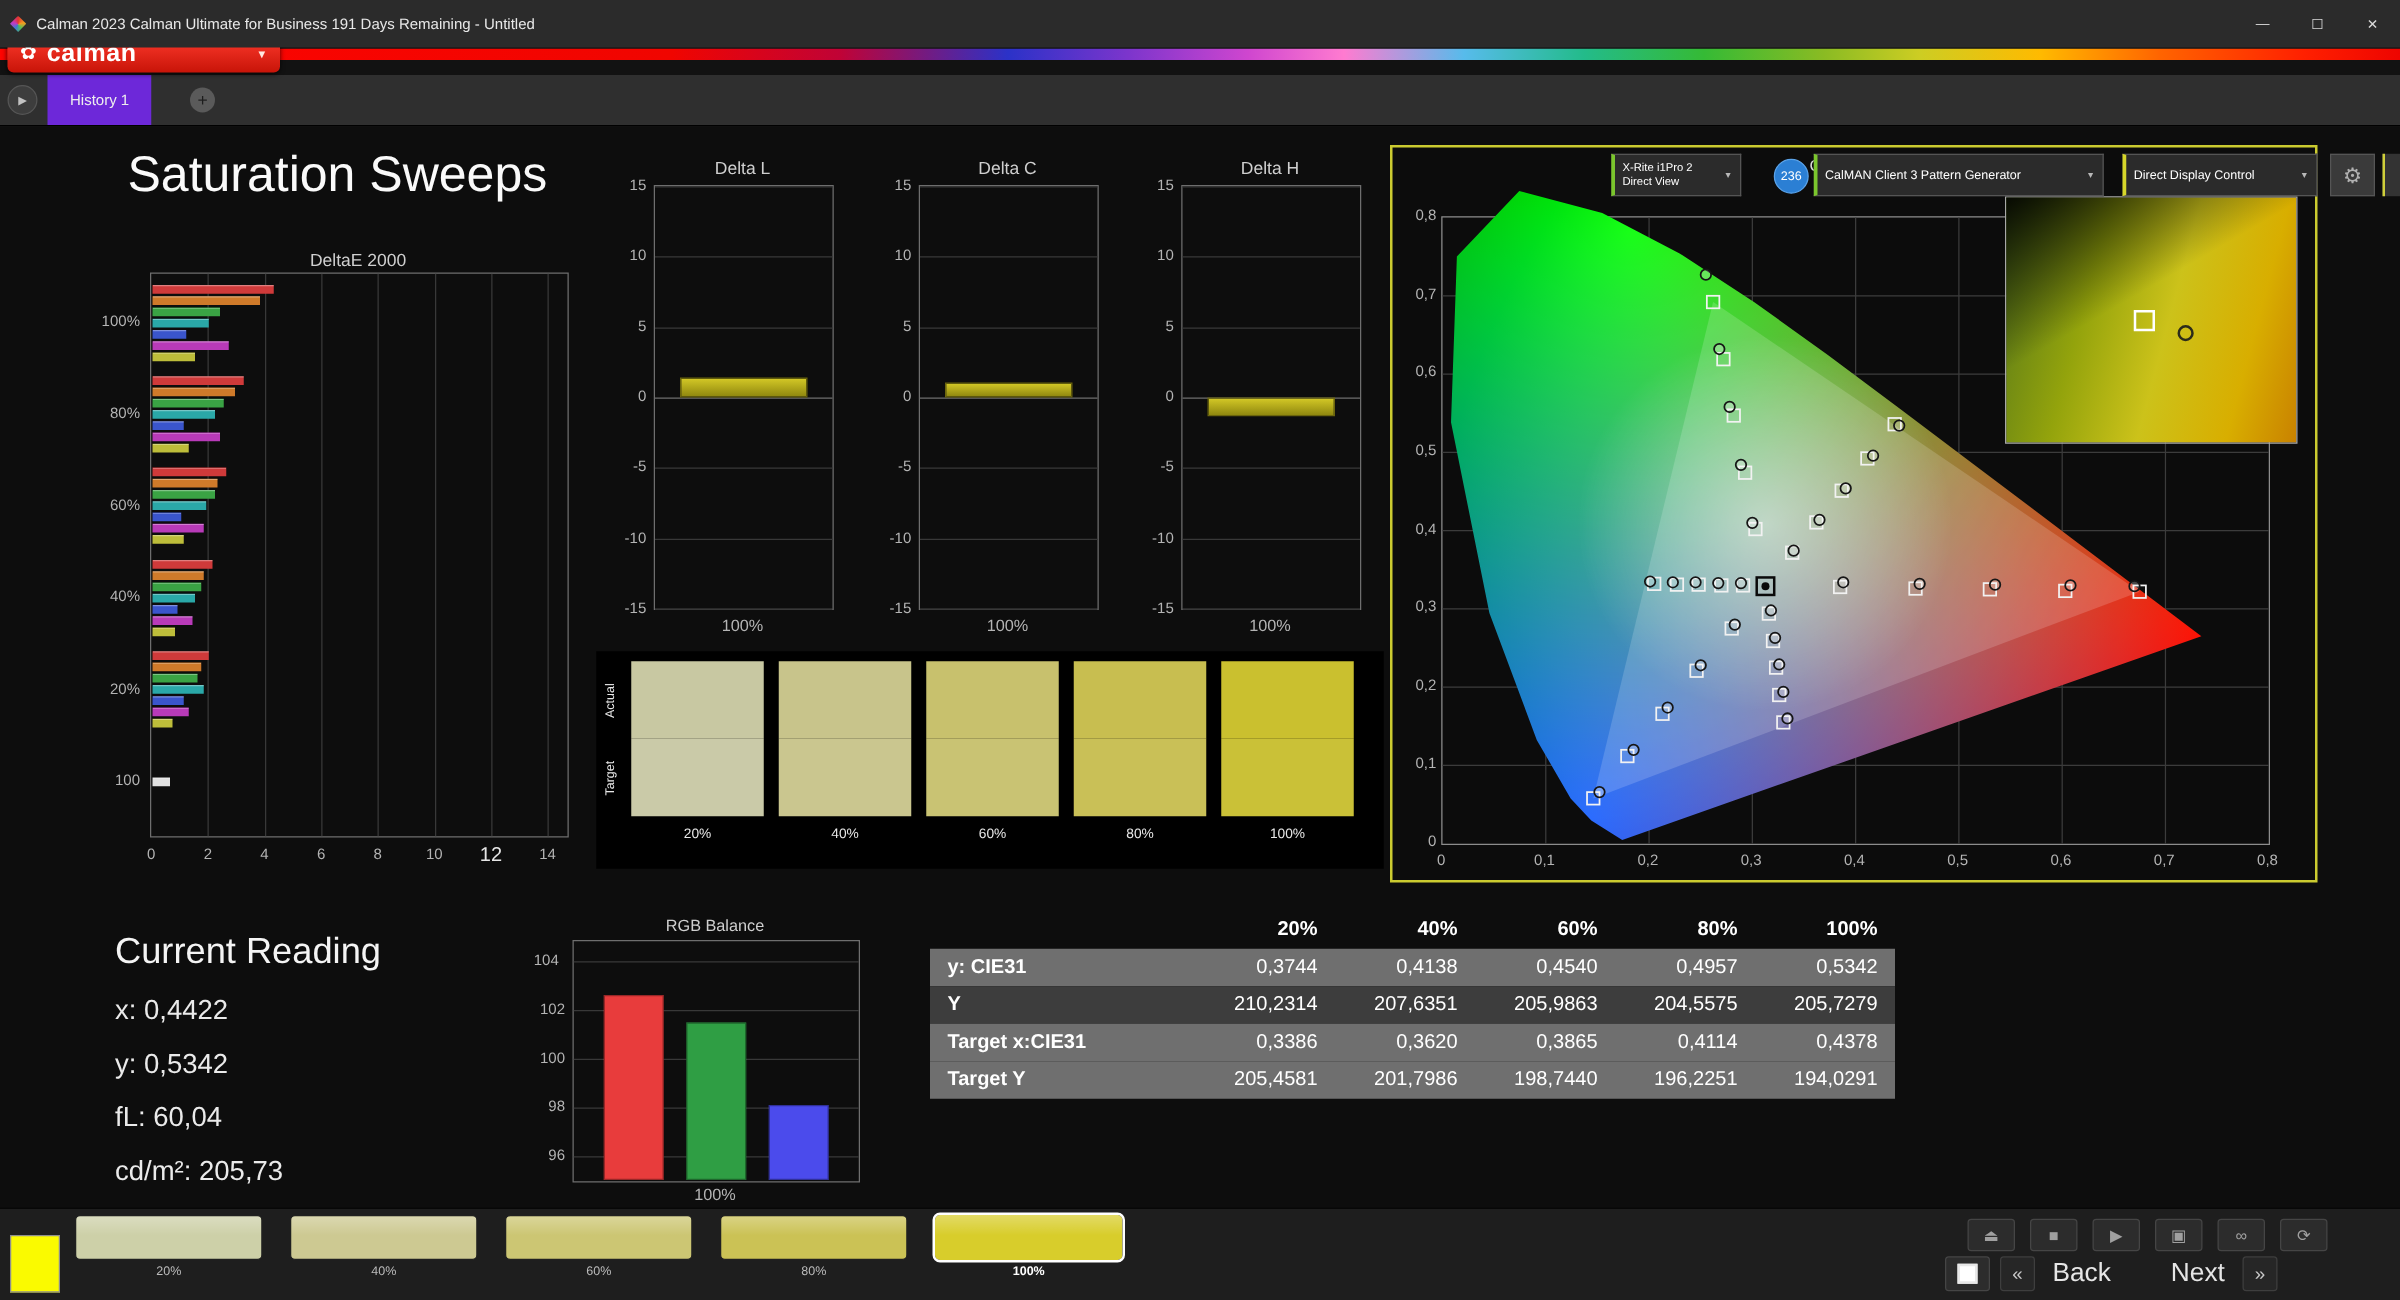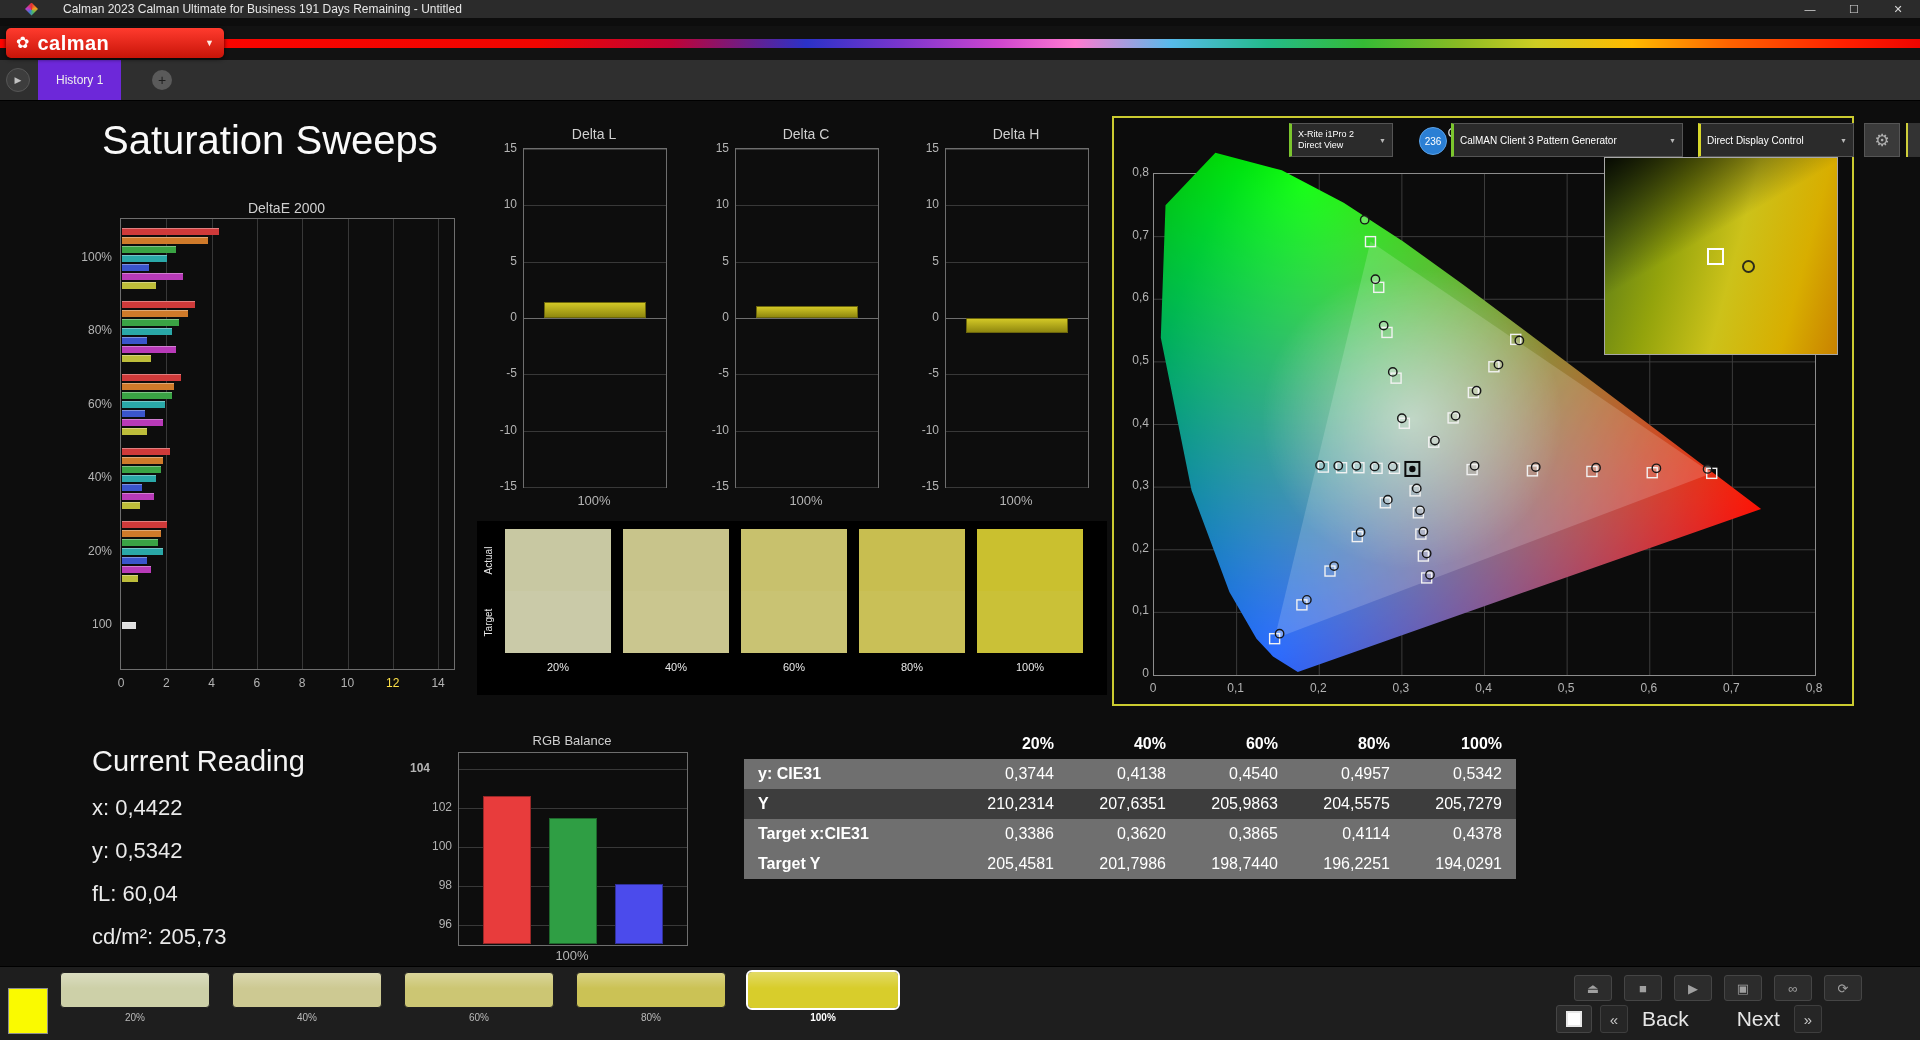--- a/index.html
+++ b/index.html
@@ -1,22 +1,22 @@
 <!DOCTYPE html>
 <html><head>
 <meta charset="utf-8">
 <style>
   html,body{margin:0;padding:0;}
   body{width:1920px;height:1040px;position:relative;overflow:hidden;background:#0d0d0d;
        font-family:"Liberation Sans",sans-serif;color:#ddd;}
   button{font-family:"Liberation Sans",sans-serif;}
 
   
-  .titlebar{position:absolute;left:0;top:0;right:0;height:18px;background:#2b2b2b;
-            display:flex;align-items:center;padding-left:25px;gap:25px;z-index:50;}
+  .titlebar{position:absolute;left:0;top:0;right:0;height:38px;background:#2b2b2b;
+            display:flex;align-items:center;padding-left:8px;gap:8px;z-index:50;}
   .app-icon{width:13px;height:13px;flex:0 0 13px;
             background:conic-gradient(#e23333,#f59b1e,#4fc05a,#3a7bd5,#c23ac2,#e23333);
             clip-path:polygon(50% 0,100% 50%,50% 100%,0 50%);}
   .win-title{font-size:12px;color:#e8e8e8;white-space:nowrap;}
   .wincontrols{margin-left:auto;display:flex;height:100%;}
   .wincontrols button{width:44px;height:100%;background:transparent;border:none;color:#d8d8d8;
                       font-size:11px;cursor:pointer;}
 
   
   .logorow{position:absolute;left:0;top:26px;right:0;height:34px;background:#121212;z-index:40;}
@@ -169,21 +169,21 @@
     <div style="position: absolute; left: 29.3px; top: 457px; width: 32px; text-align: center; font-size: 12px; color: rgb(180, 180, 180);">2</div>
     <div style="position: absolute; left: 90.6px; top: 0px; width: 1px; height: 450px; background: rgb(56, 56, 56);"></div>
     <div style="position: absolute; left: 74.6px; top: 457px; width: 32px; text-align: center; font-size: 12px; color: rgb(180, 180, 180);">4</div>
     <div style="position: absolute; left: 135.9px; top: 0px; width: 1px; height: 450px; background: rgb(56, 56, 56);"></div>
     <div style="position: absolute; left: 119.9px; top: 457px; width: 32px; text-align: center; font-size: 12px; color: rgb(180, 180, 180);">6</div>
     <div style="position: absolute; left: 181.2px; top: 0px; width: 1px; height: 450px; background: rgb(56, 56, 56);"></div>
     <div style="position: absolute; left: 165.2px; top: 457px; width: 32px; text-align: center; font-size: 12px; color: rgb(180, 180, 180);">8</div>
     <div style="position: absolute; left: 226.5px; top: 0px; width: 1px; height: 450px; background: rgb(56, 56, 56);"></div>
     <div style="position: absolute; left: 210.5px; top: 457px; width: 32px; text-align: center; font-size: 12px; color: rgb(180, 180, 180);">10</div>
     <div style="position: absolute; left: 271.8px; top: 0px; width: 1px; height: 450px; background: rgb(56, 56, 56);"></div>
-    <div style="position: absolute; left: 255.8px; top: 457px; width: 32px; text-align: center; font-size: 12px; color: #fde047;">12</div>
+    <div style="position: absolute; left: 255.8px; top: 457px; width: 32px; text-align: center; font-size: 16px; color: #e5e5e5;">12</div>
     <div style="position: absolute; left: 317.1px; top: 0px; width: 1px; height: 450px; background: rgb(56, 56, 56);"></div>
     <div style="position: absolute; left: 301.1px; top: 457px; width: 32px; text-align: center; font-size: 12px; color: rgb(180, 180, 180);">14</div>
     <div style="position: absolute; right: 342px; top: 31px; width: 52px; text-align: right; font-size: 12px; color: rgb(180, 180, 180);">100%</div>
     <div style="position: absolute; left: 1px; top: 8.5px; height: 7px; width: 97.4px; background: rgb(207, 58, 58); box-shadow: rgba(255, 255, 255, 0.35) 0px 1px inset;"></div>
     <div style="position: absolute; left: 1px; top: 17.5px; height: 7px; width: 86.1px; background: rgb(207, 122, 42); box-shadow: rgba(255, 255, 255, 0.35) 0px 1px inset;"></div>
     <div style="position: absolute; left: 1px; top: 26.5px; height: 7px; width: 54.4px; background: rgb(58, 163, 68); box-shadow: rgba(255, 255, 255, 0.35) 0px 1px inset;"></div>
     <div style="position: absolute; left: 1px; top: 35.5px; height: 7px; width: 45.3px; background: rgb(42, 168, 168); box-shadow: rgba(255, 255, 255, 0.35) 0px 1px inset;"></div>
     <div style="position: absolute; left: 1px; top: 44.5px; height: 7px; width: 27.2px; background: rgb(58, 85, 204); box-shadow: rgba(255, 255, 255, 0.35) 0px 1px inset;"></div>
     <div style="position: absolute; left: 1px; top: 53.5px; height: 7px; width: 61.2px; background: rgb(184, 58, 184); box-shadow: rgba(255, 255, 255, 0.35) 0px 1px inset;"></div>
     <div style="position: absolute; left: 1px; top: 62.5px; height: 7px; width: 34px; background: rgb(189, 189, 58); box-shadow: rgba(255, 255, 255, 0.35) 0px 1px inset;"></div>
@@ -448,21 +448,21 @@
 
 <div class="reading-title">Current Reading</div>
 <div class="reading-line" style="top:795px;">x: 0,4422</div>
 <div class="reading-line" style="top:838px;">y: 0,5342</div>
 <div class="reading-line" style="top:881px;">fL: 60,04</div>
 <div class="reading-line" style="top:924px;">cd/m²: 205,73</div>
 
 <div class="chart-title" style="left:450px;top:733px;width:244px;font-size:13px;">RGB Balance</div>
 <div id="rgb-plot">
     <div style="position: absolute; left: 0px; top: 15.7px; width: 228px; height: 1px; background: rgb(56, 56, 56);"></div>
-    <div style="position: absolute; right: 243px; top: 7.7px; width: 34px; text-align: left; font-size: 12px; color: rgb(180, 180, 180); font-weight: bold;">104</div>
+    <div style="position: absolute; right: 233px; top: 7.7px; width: 34px; text-align: center; font-size: 12px; color: rgb(180, 180, 180);">104</div>
     <div style="position: absolute; left: 0px; top: 54.9px; width: 228px; height: 1px; background: rgb(56, 56, 56);"></div>
     <div style="position: absolute; right: 235px; top: 46.9px; width: 34px; text-align: right; font-size: 12px; color: rgb(180, 180, 180);">102</div>
     <div style="position: absolute; left: 0px; top: 94px; width: 228px; height: 1px; background: rgb(56, 56, 56);"></div>
     <div style="position: absolute; right: 235px; top: 86px; width: 34px; text-align: right; font-size: 12px; color: rgb(180, 180, 180);">100</div>
     <div style="position: absolute; left: 0px; top: 133.2px; width: 228px; height: 1px; background: rgb(56, 56, 56);"></div>
     <div style="position: absolute; right: 235px; top: 125.2px; width: 34px; text-align: right; font-size: 12px; color: rgb(180, 180, 180);">98</div>
     <div style="position: absolute; left: 0px; top: 172.4px; width: 228px; height: 1px; background: rgb(56, 56, 56);"></div>
     <div style="position: absolute; right: 235px; top: 164.4px; width: 34px; text-align: right; font-size: 12px; color: rgb(180, 180, 180);">96</div>
     <div style="position: absolute; left: 24px; width: 48px; top: 43.1px; height: 147.9px; background: rgb(232, 60, 60); box-shadow: rgba(0, 0, 0, 0.35) 0px 0px 0px 1px inset;"></div>
     <div style="position: absolute; left: 90px; width: 48px; top: 64.7px; height: 126.3px; background: rgb(47, 158, 68); box-shadow: rgba(0, 0, 0, 0.35) 0px 0px 0px 1px inset;"></div>

